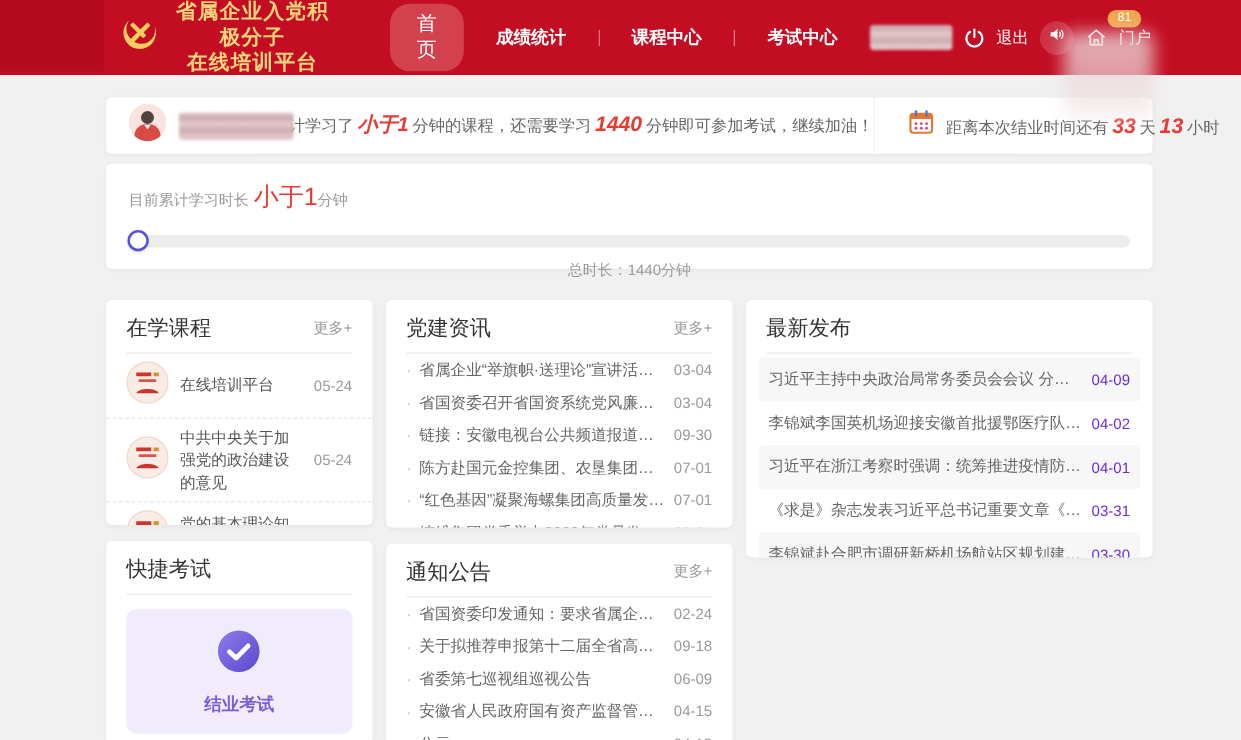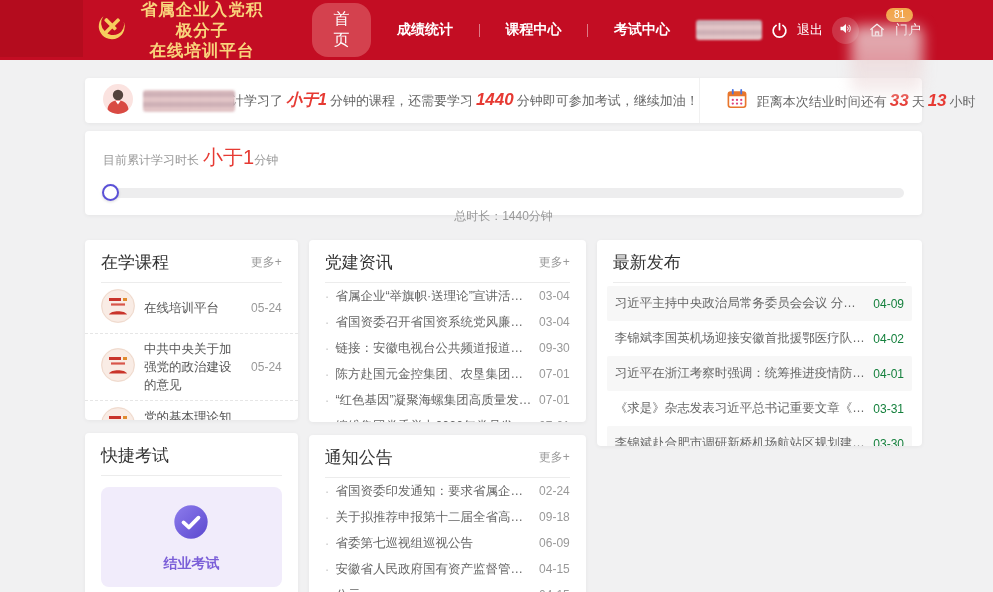--- a/index.html
+++ b/index.html
@@ -83,21 +83,21 @@
   .news-bullet { color:#ccc; font-size:14px; flex:none; }
   .news-title { flex:1; font-size:12.5px; color:#666; white-space:nowrap; overflow:hidden; text-overflow:ellipsis; }
   .news-date { font-size:12px; color:#999; flex:none; }
 
   
   .latest-card { height:206px; overflow:hidden; }
   .latest-rows { padding:3px 10px 0; }
   .latest-row { display:flex; align-items:center; height:35px; padding:0 8px; border-radius:2px; cursor:pointer; }
   .latest-row.alt { background:#f7f7f7; }
   .latest-title { flex:1; font-size:12.5px; color:#666; white-space:nowrap; overflow:hidden; text-overflow:ellipsis; }
-  .latest-date { font-size:12px; color:#15803d; flex:none; padding-left:8px; }
+  .latest-date { font-size:12px; color:#6d28d9; flex:none; padding-left:8px; }
 
   
   .quick-card { height:162px; overflow:hidden; }
   .tiles { display:flex; gap:12px; padding:11px 16px 14px; }
   .tile { flex:1; height:100px; border-radius:8px; display:flex; flex-direction:column; align-items:center; justify-content:center; gap:9px; cursor:pointer; }
   .tile-mock { background:#fdf2e3; }
   .tile-final { background:#f1ecfb; }
   .tile-label { font-size:14px; font-weight:bold; }
   .tile-mock .tile-label { color:#ed8336; }
   .tile-final .tile-label { color:#7a5ed8; }

